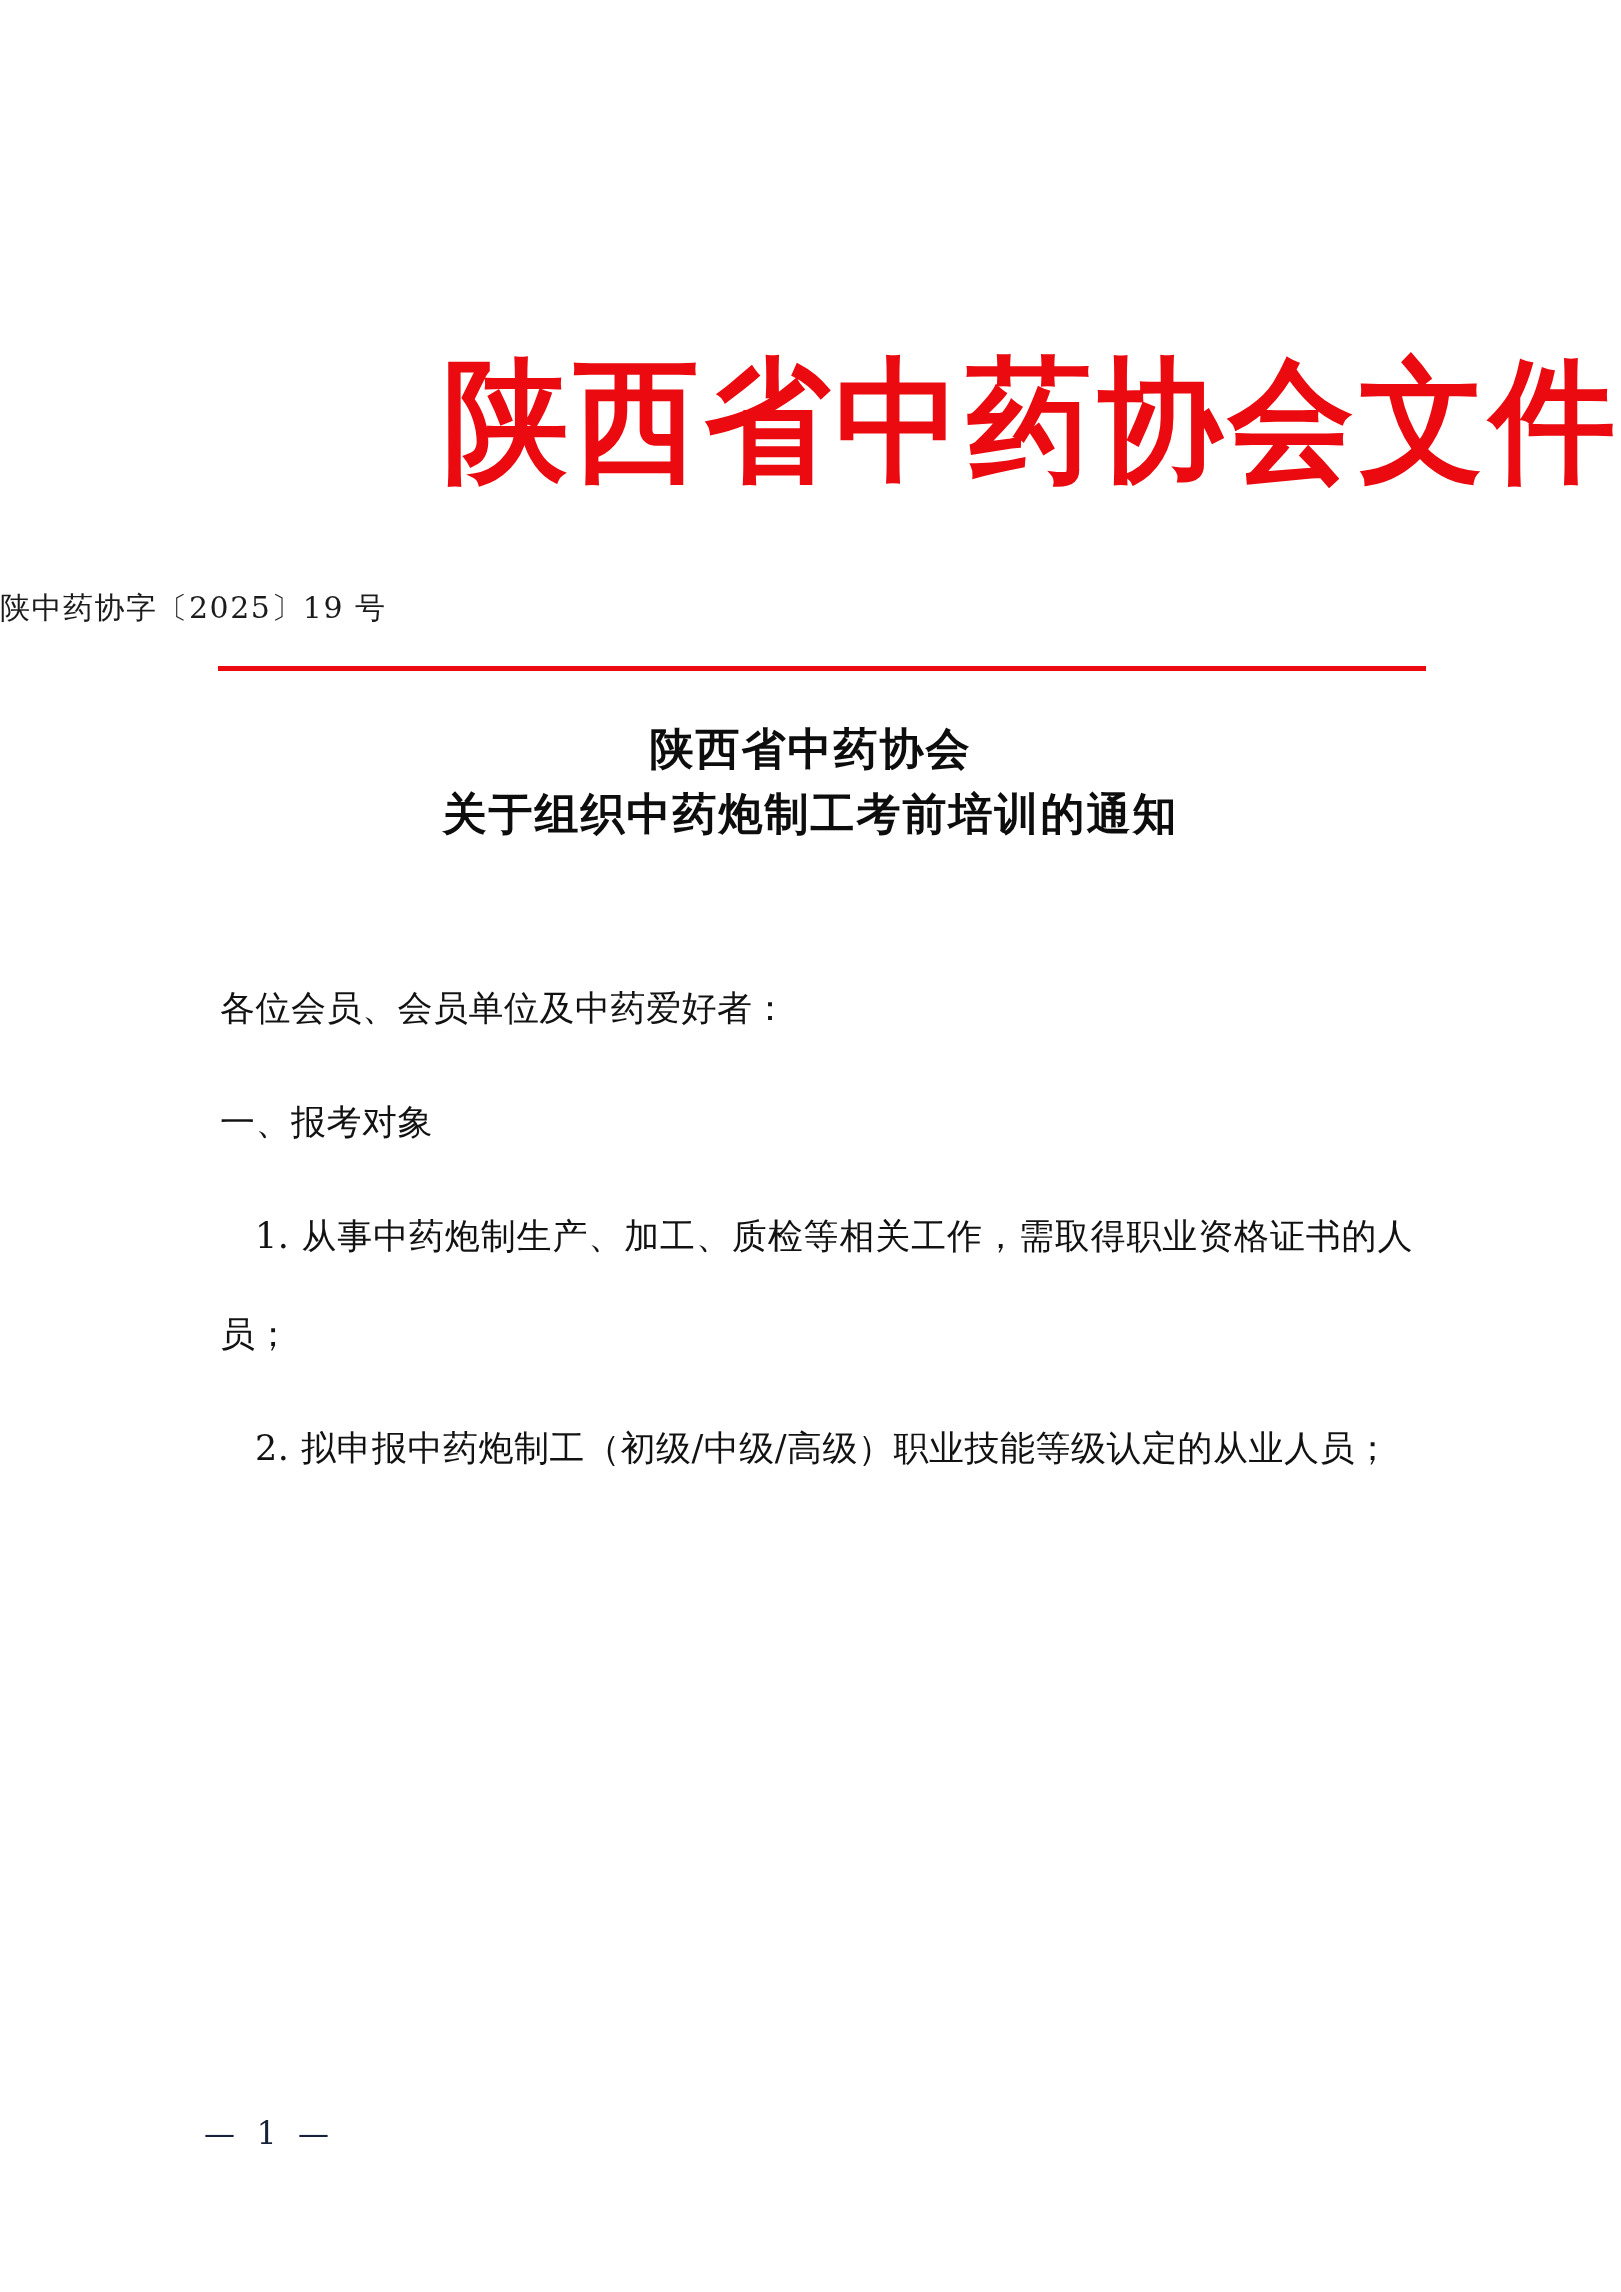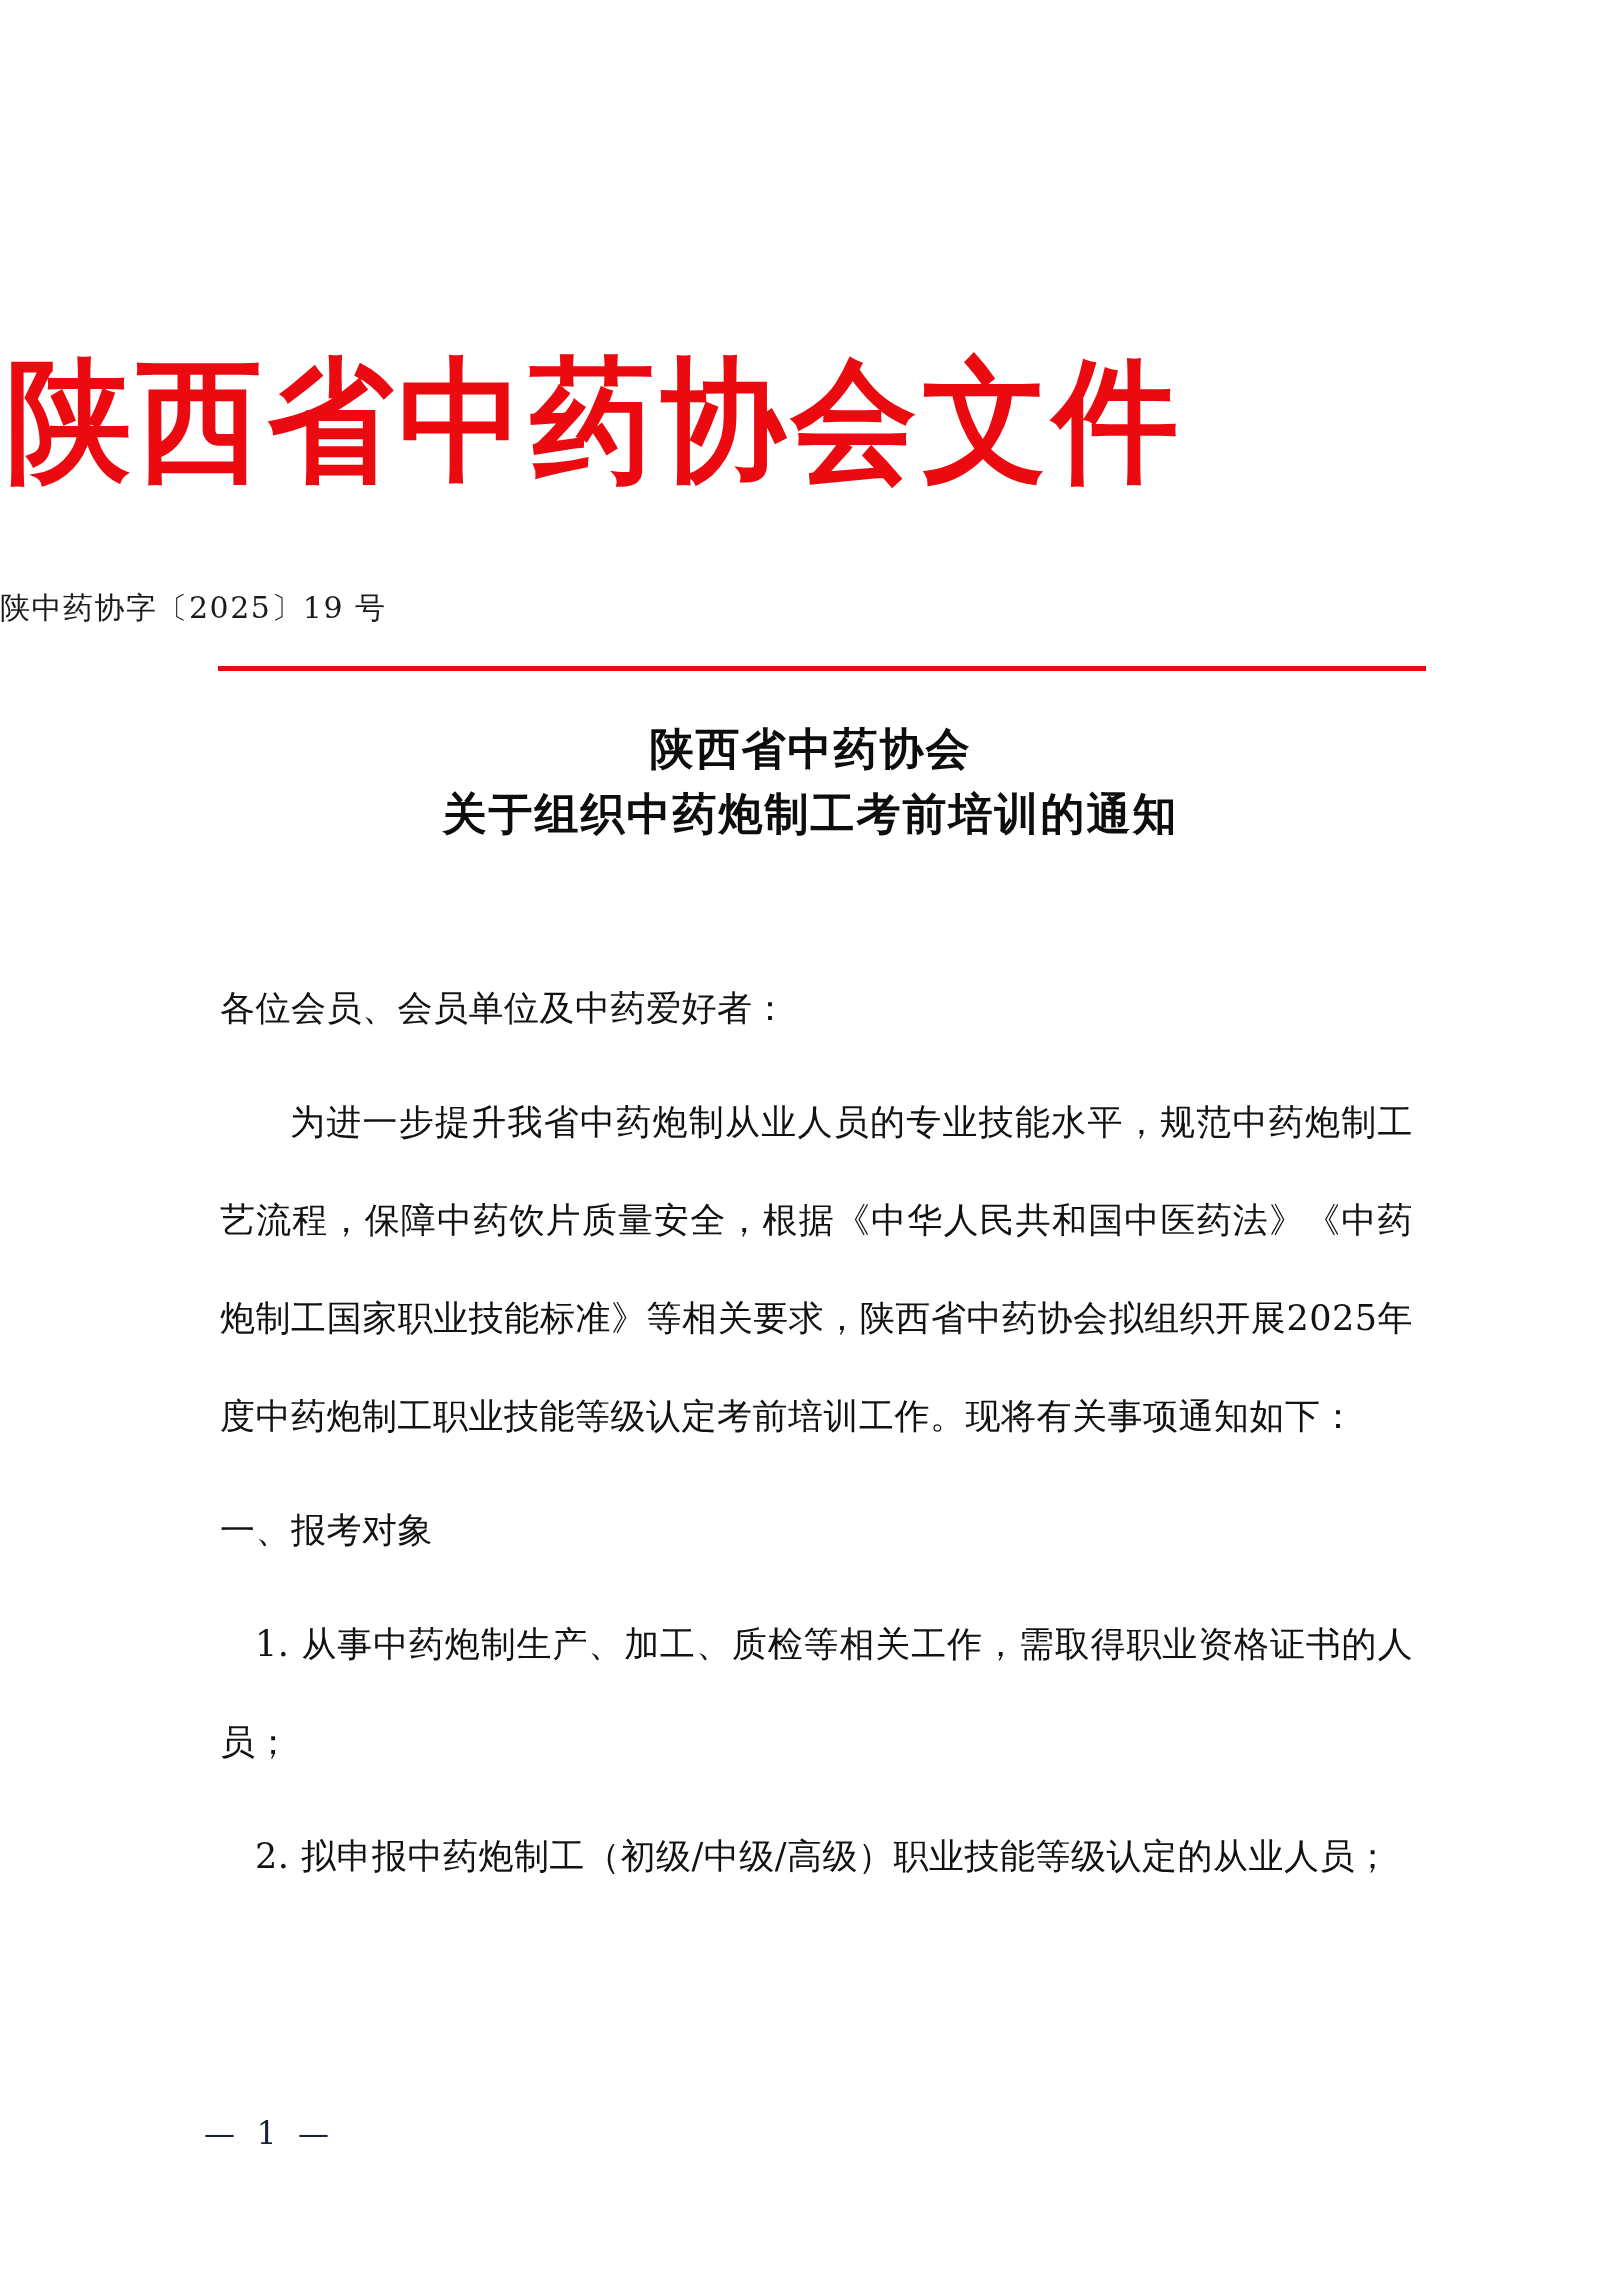--- a/index.html
+++ b/index.html
@@ -21,21 +21,21 @@
     overflow: hidden;
     box-sizing: border-box;
   }
 
   
   .masthead {
     position: absolute;
     left: 0;
     right: 0;
     top: 345px;
-    text-align: left;
+    text-align: right;
   }
   .masthead-title {
     display: inline-block;
     color: #ea0a10;
     font-family: "DejaVu Serif", "Liberation Serif", serif;
     font-weight: bold;
     font-size: 125px;
     line-height: 1.12;
     letter-spacing: 5.9px;
     white-space: nowrap;
@@ -136,21 +136,20 @@
 
   <div class="doc-title">
     <div class="line">陕西省中药协会</div>
     <div class="line">关于组织中药炮制工考前培训的通知</div>
   </div>
 
   <div class="body-copy">
 
     <p class="para">各位会员、会员单位及中药爱好者：</p>
 
-    <p class="para indent-2">为进一步提升我省中药炮制从业人员的专业技能水平，规范中药炮制工艺流程，保障中药饮片质量安全，根据《中华人民共和国中医药法》《中药炮制工国家职业技能标准》等相关要求，陕西省中药协会拟组织开展2025年度中药炮制工职业技能等级认定考前培训工作。现将有关事项通知如下：</p>
 
     <p class="para">一、报考对象</p>
 
     <p class="para indent-1">1. 从事中药炮制生产、加工、质检等相关工作，需取得职业资格证书的人员；</p>
 
     <p class="para indent-1">2. 拟申报中药炮制工（初级/中级/高级）职业技能等级认定的从业人员；</p>
 
   </div>
 
   <div class="footer">

